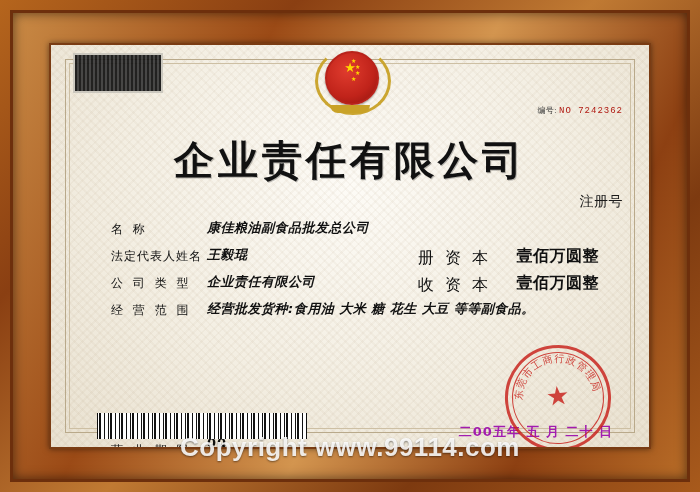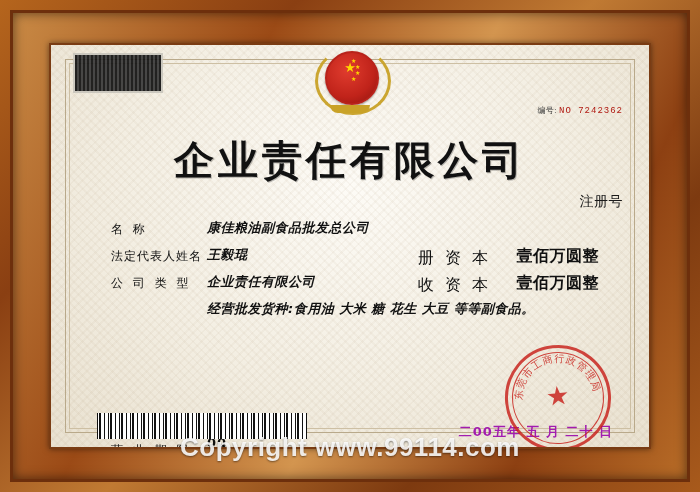--- a/index.html
+++ b/index.html
@@ -256,20 +256,21 @@
         </div>
 
         <div class="row">
           <span class="lbl">公 司 类 型</span>
           <span class="val">企业责任有限公司</span>
           <span class="rlbl">收 资 本</span>
           <span class="rval">壹佰万圆整</span>
         </div>
 
         <div class="row">
+          <span class="lbl">经 营 范 围</span>
           <span class="val">经营批发货种:食用油 大米 糖 花生 大豆 等等副食品。</span>
         </div>
 
       </div>
 
       <div class="bottom">
         <div class="brow">
           <span class="blbl">成 立 日 期</span>
           <span class="bval">二00五 年 五 月 二十 日</span>
         </div>

